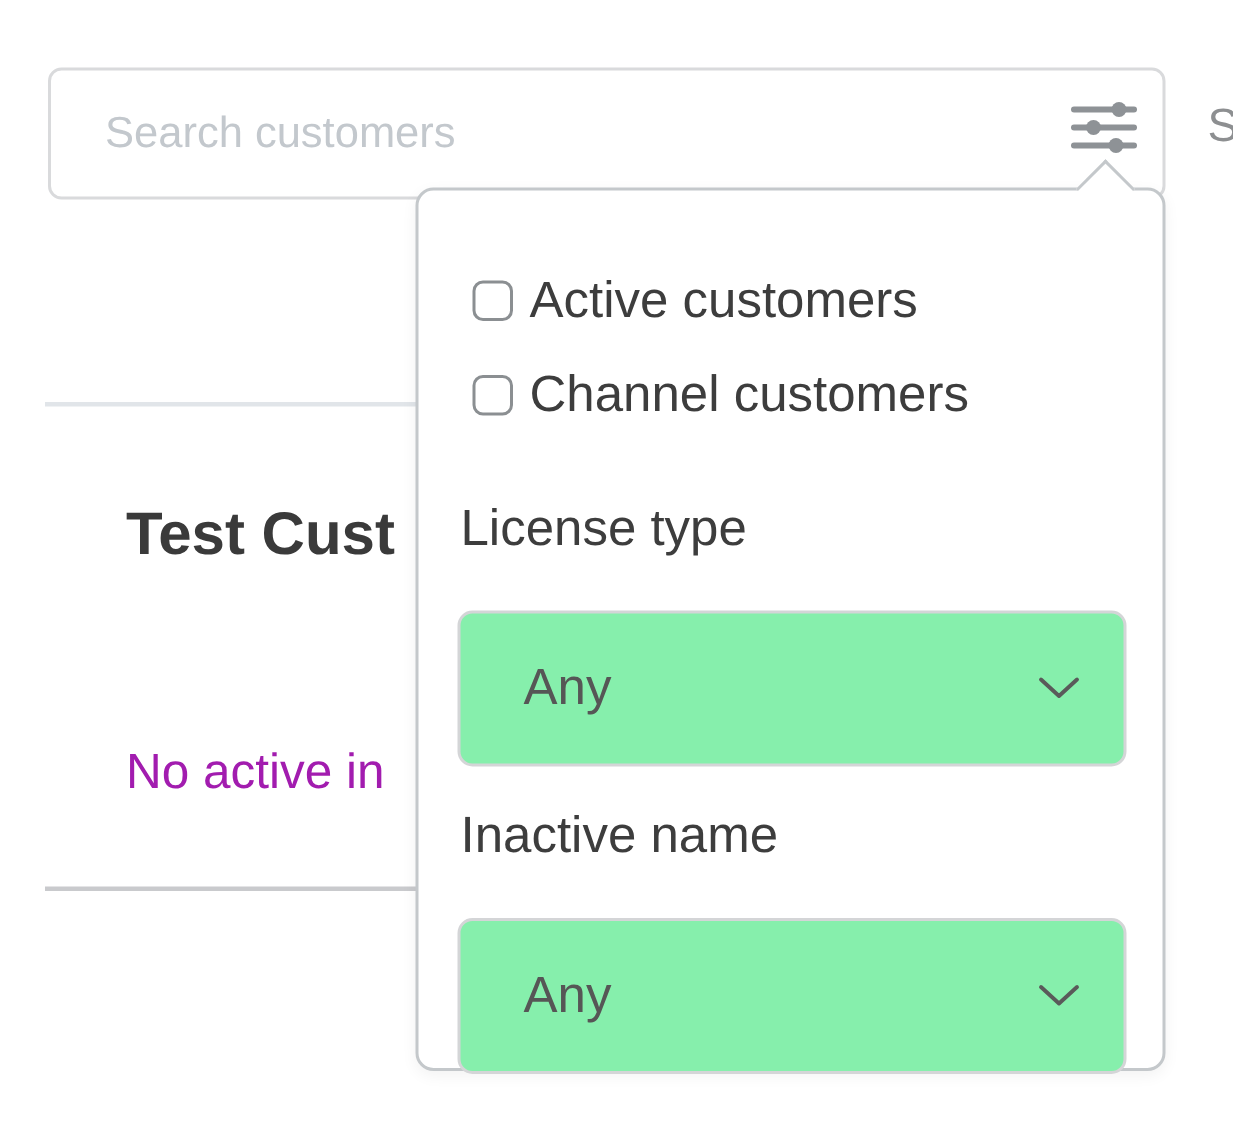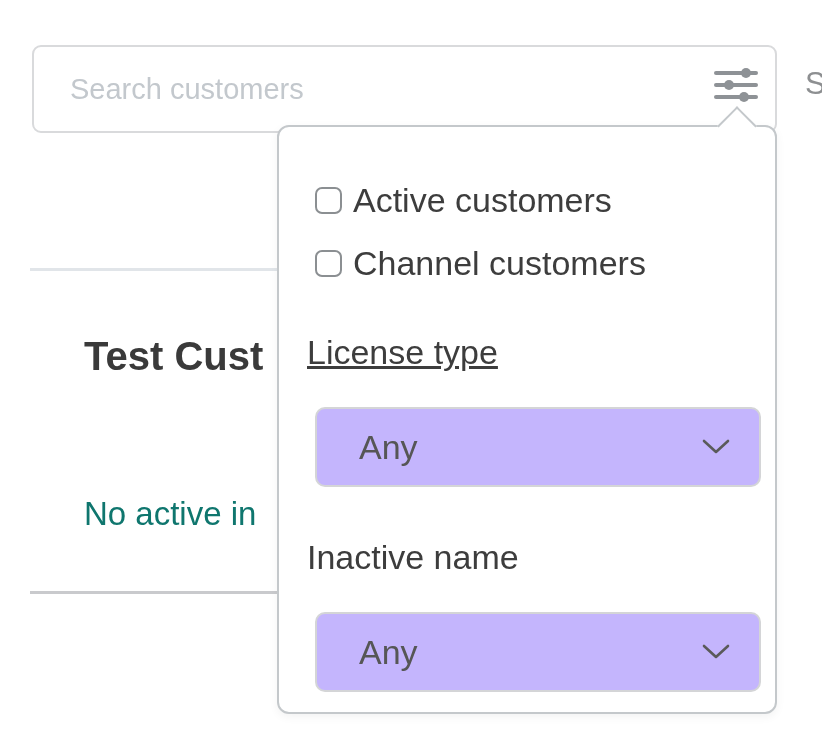--- a/index.html
+++ b/index.html
@@ -89,21 +89,21 @@
   }
   .trial-row .trial-text {
     font-size: 31px;
     color: #6f6f6f;
     white-space: nowrap;
   }
   .customer-status {
     position: absolute;
     left: 84px; top: 495px;
     font-size: 33px;
-    color: #0f766e;
+    color: #a21caf;
     white-space: nowrap;
     z-index: 0;
   }
 
   
   .popover {
     position: absolute;
     left: 277px; top: 125px;
     width: 500px; height: 589px;
     background: #ffffff;
@@ -146,30 +146,30 @@
     white-space: nowrap;
   }
 
   .field-label {
     position: absolute;
     left: 28px;
     font-size: 34px;
     color: #3d3d3d;
     white-space: nowrap;
   }
-  .field-label.license { top: 206px; text-decoration: underline; }
+  .field-label.license { top: 206px; }
   .field-label.channel { top: 411px; }
 
   .select {
     position: absolute;
-    left: 36px;
-    width: 446px; height: 80px;
+    left: 26px;
+    width: 446px; height: 104px;
     border: 2px solid #d4d5d7;
     border-radius: 10px;
-    background: #c4b5fd;
+    background: #86efac;
     cursor: pointer;
   }
   .select.license { top: 280px; }
   .select.channel { top: 485px; }
   .select-value {
     position: absolute;
     left: 42px; top: 50%;
     transform: translateY(-50%);
     font-size: 34px;
     color: #565656;

